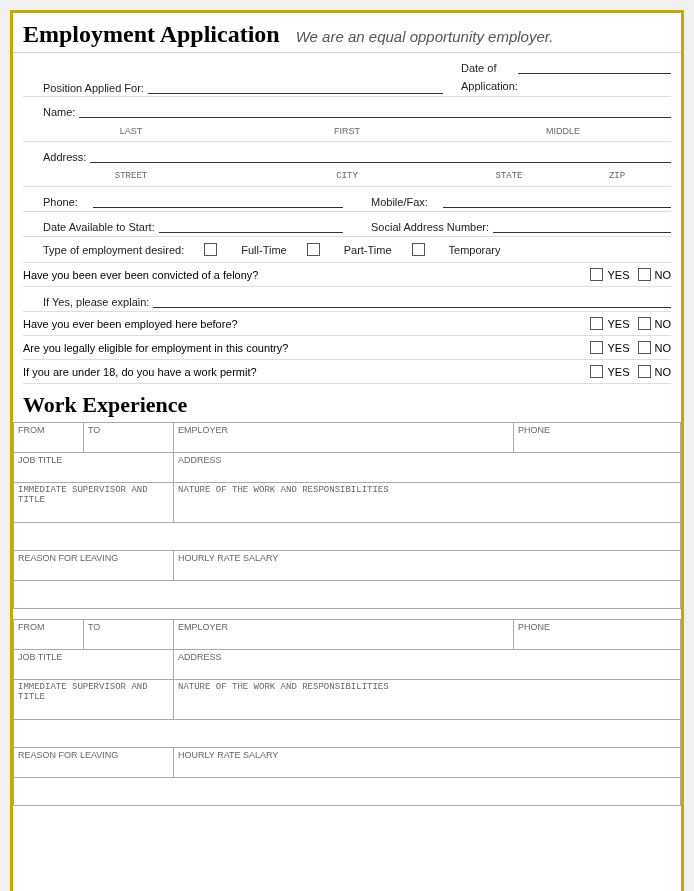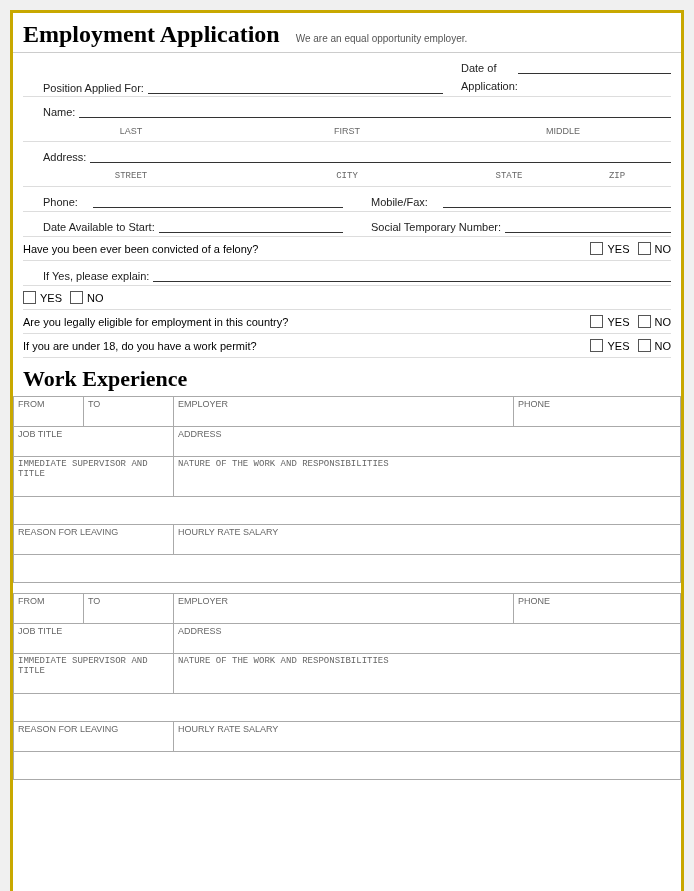--- a/index.html
+++ b/index.html
@@ -27,21 +27,22 @@
       display: flex;
       align-items: baseline;
       gap: 16px;
     }
     .app-title {
       font-size: 24px;
       font-weight: bold;
       font-family: Georgia, serif;
     }
     .equal-opp {
-      font-size: 10px;
+      font-style: italic;
+      font-size: 15px;
       color: #555;
     }
     .form-section {
       padding: 0 10px;
     }
     .field-label {
       font-size: 11px;
       white-space: nowrap;
       color: #222;
       padding-left: 20px;
@@ -283,25 +284,40 @@
         <div class="field-line"></div>
       </div>
     </div>
 
     <div class="date-ssn-row">
       <div style="display:flex; align-items:flex-end; gap:4px; flex:1;">
         <span class="field-label">Date Available to Start:</span>
         <div class="field-line"></div>
       </div>
       <div style="display:flex; align-items:flex-end; gap:4px; flex:1;">
-        <span class="field-label">Social Temporary Number:</span>
+        <span class="field-label">Social Address Number:</span>
         <div class="field-line"></div>
       </div>
     </div>
 
+    <div class="emp-type-row">
+      <span class="field-label">Type of employment desired:</span>
+      <div class="checkbox-option">
+        <span class="checkbox-box"></span>
+        <span class="field-label">Full-Time</span>
+      </div>
+      <div class="checkbox-option">
+        <span class="checkbox-box"></span>
+        <span class="field-label">Part-Time</span>
+      </div>
+      <div class="checkbox-option">
+        <span class="checkbox-box"></span>
+        <span class="field-label">Temporary</span>
+      </div>
+    </div>
 
     <div class="yn-row">
       <div class="yn-question">Have you been ever been convicted of a felony?</div>
       <div class="yn-options">
         <div class="yn-option">
           <span class="checkbox-box"></span>
           <span>YES</span>
         </div>
         <div class="yn-option">
           <span class="checkbox-box"></span>
@@ -309,20 +325,21 @@
         </div>
       </div>
     </div>
 
     <div class="explain-row">
       <span class="field-label">If Yes, please explain:</span>
       <div class="explain-line"></div>
     </div>
 
     <div class="yn-row">
+      <div class="yn-question">Have you ever been employed here before?</div>
       <div class="yn-options">
         <div class="yn-option">
           <span class="checkbox-box"></span>
           <span>YES</span>
         </div>
         <div class="yn-option">
           <span class="checkbox-box"></span>
           <span>NO</span>
         </div>
       </div>

